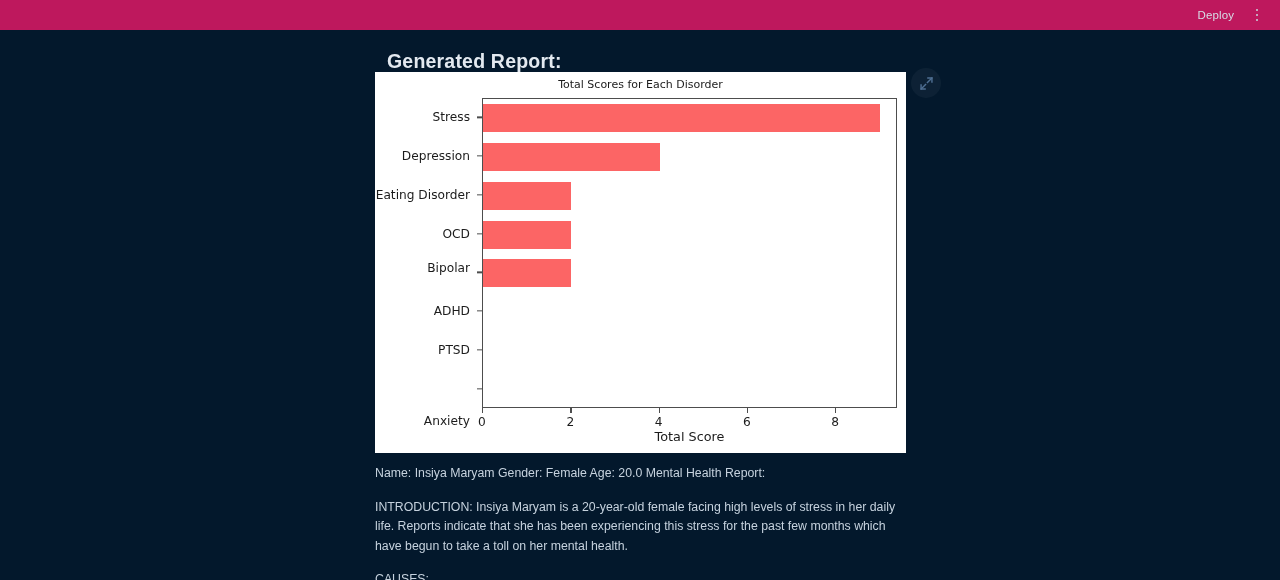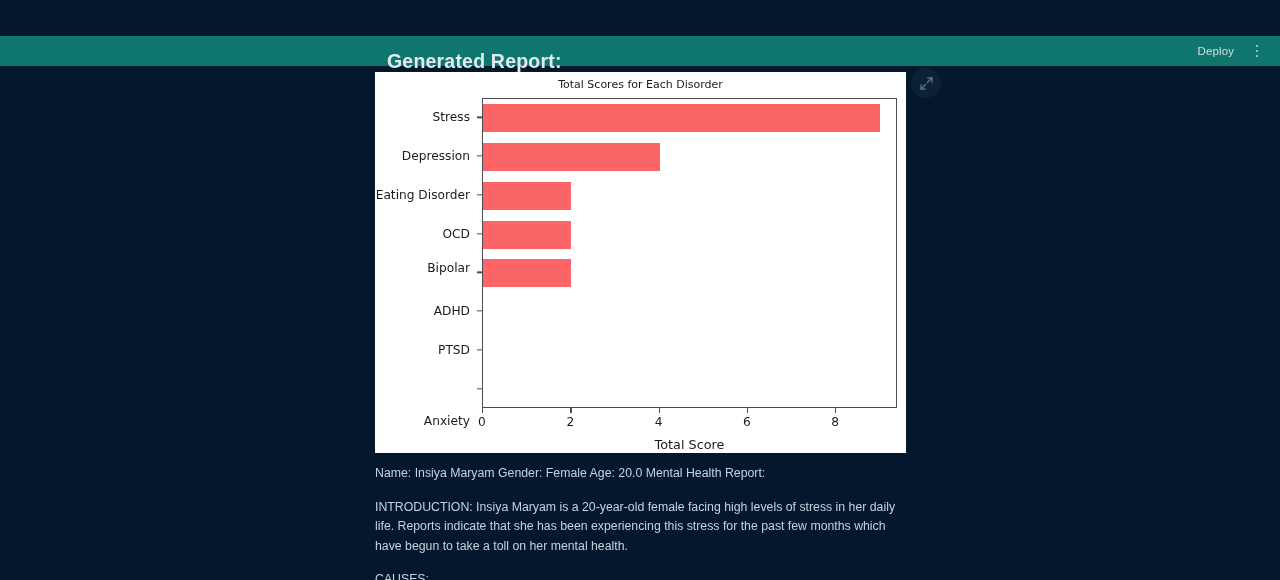--- a/index.html
+++ b/index.html
@@ -13,25 +13,24 @@
   #app {
     position: relative;
     width: 1280px; height: 580px;
     background: #03182c;
   }
 
   
   .topbar {
     position: absolute; top: 0; left: 0;
     width: 1280px; height: 30px;
-    background: #0f766e;
+    background: #be185d;
     display: flex; align-items: center;
     justify-content: flex-end;
     padding-right: 12px;
-    margin-top: 36px;
   }
   .deploy-btn {
     color: #d7dee7;
     font-size: 11.5px;
     letter-spacing: .1px;
     padding: 3px 8px;
     cursor: pointer;
     background: transparent;
     border: none;
     font-family: "Liberation Sans", sans-serif;
@@ -144,21 +143,20 @@
     font-family: "DejaVu Sans", sans-serif;
   }
   .xaxis-title {
     position: absolute;
     left: 107px; top: 357px;
     width: 415px;
     text-align: center;
     font-size: 12.8px;
     color: #1b1b1b;
     font-family: "DejaVu Sans", sans-serif;
-    margin-top: 8px;
   }
 
   
   .report {
     position: absolute;
     left: 375px; top: 464px;
     width: 532px;
     color: #c6d2de;
     font-size: 12.3px;
     line-height: 19.6px;

